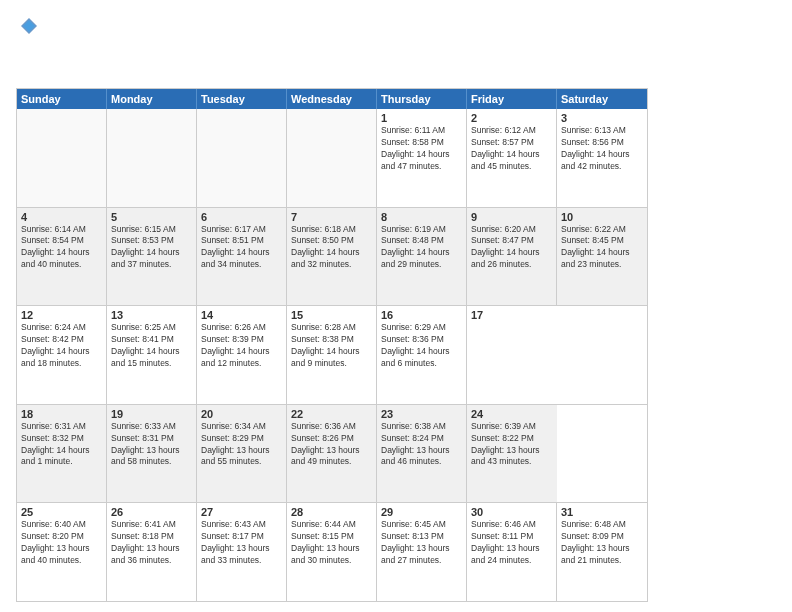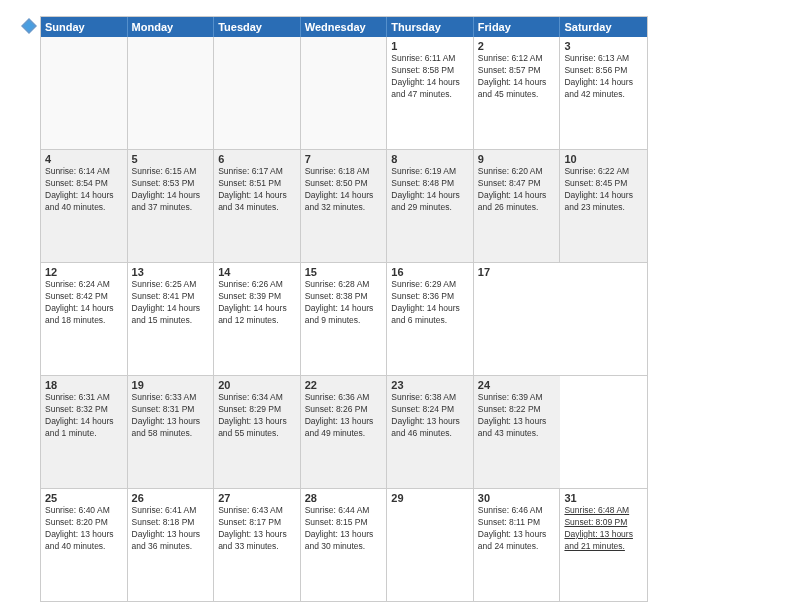--- a/index.html
+++ b/index.html
@@ -8,21 +8,22 @@
       background: #fff;
       width: 792px;
       height: 612px;
       overflow: hidden;
     }
     .page {
       width: 664px;
       height: 612px;
       padding: 16px 16px 10px 16px;
       display: flex;
-      flex-direction: row;
+      flex-direction: column;
+      gap: 48px;
     }
     .header {
       display: flex;
       justify-content: space-between;
       align-items: flex-start;
       margin-bottom: 8px;
     }
     .logo {
       display: flex;
       flex-direction: column;
@@ -296,29 +297,32 @@
 Daylight: 13 hours and 33 minutes.</div>
           </div>
           <div class="cal-cell">
             <span class="day-num">28</span>
             <div class="day-info" style="white-space: pre-line;">Sunrise: 6:44 AM
 Sunset: 8:15 PM
 Daylight: 13 hours and 30 minutes.</div>
           </div>
           <div class="cal-cell">
             <span class="day-num">29</span>
+            <div class="day-info" style="white-space: pre-line;">Sunrise: 6:45 AM
+Sunset: 8:13 PM
+Daylight: 13 hours and 27 minutes.</div>
           </div>
           <div class="cal-cell">
             <span class="day-num">30</span>
             <div class="day-info" style="white-space: pre-line;">Sunrise: 6:46 AM
 Sunset: 8:11 PM
 Daylight: 13 hours and 24 minutes.</div>
           </div>
           <div class="cal-cell">
             <span class="day-num">31</span>
-            <div class="day-info" style="white-space: pre-line; text-decoration: underline;">Sunrise: 6:48 AM
+            <div class="day-info" style="white-space: pre-line;">Sunrise: 6:48 AM
 Sunset: 8:09 PM
 Daylight: 13 hours and 21 minutes.</div>
           </div>
         </div>
       </div>
   </div>
 </div>
 
 </body></html>

